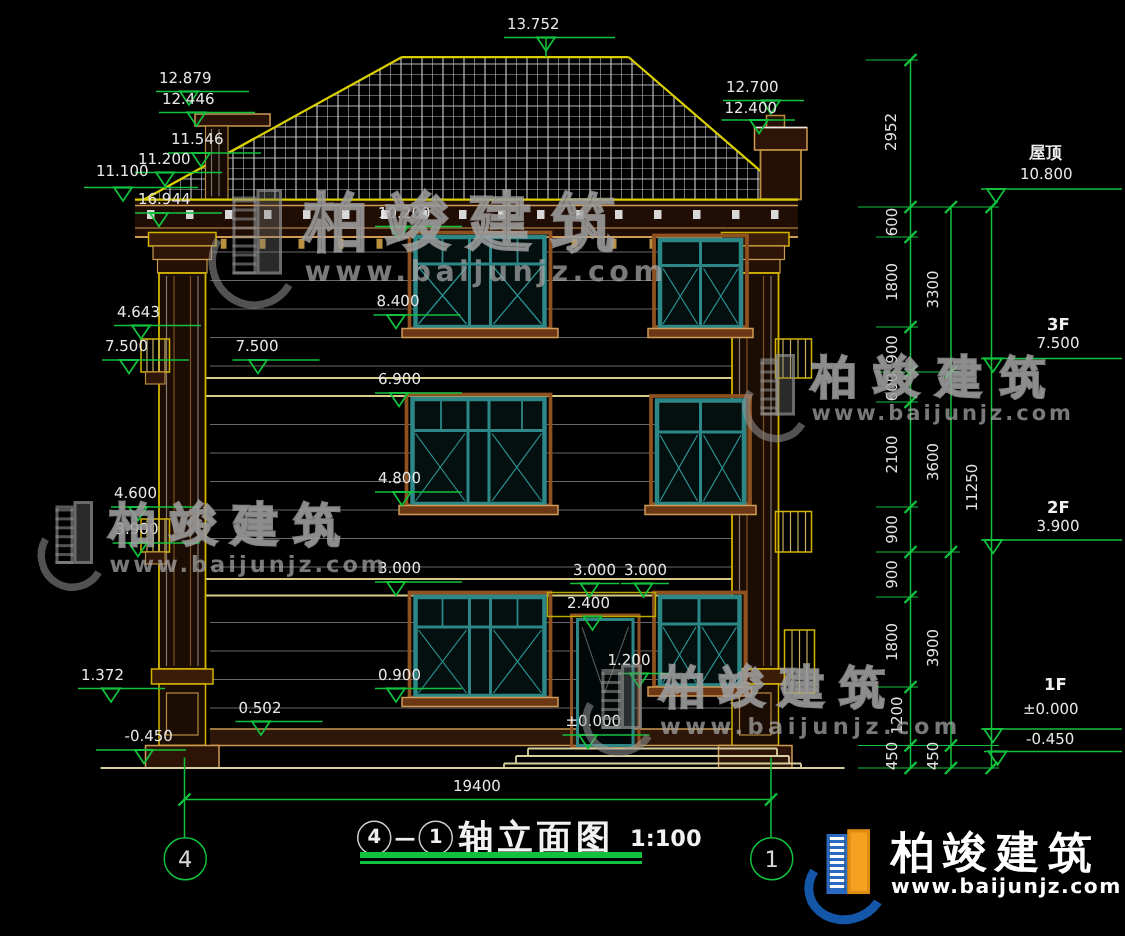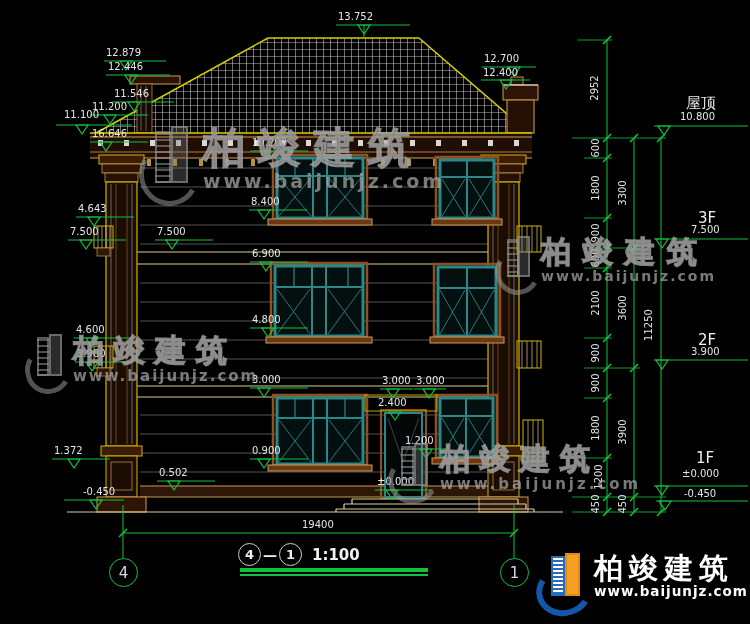--- a/index.html
+++ b/index.html
@@ -1,21 +1,21 @@
 <!DOCTYPE html>
 <html><head>
 <meta charset="utf-8">
 <style>
   html,body{margin:0;padding:0;background:#000;}
   #stage{position:relative;width:750px;height:624px;background:#000;overflow:hidden;
          font-family:"DejaVu Sans",sans-serif;border-radius:16px;}
   .lbl{position:absolute;font-size:10px;line-height:1;color:#e6e6e6;white-space:nowrap;}
   .vlbl{position:absolute;font-size:10px;line-height:1;color:#e2e2e2;white-space:nowrap;
         transform:translate(-50%,-50%) rotate(-90deg);}
-  .flbl{position:absolute;font-size:15px;font-weight:normal;color:#f0f0f0;line-height:1;white-space:nowrap;}
+  .flbl{position:absolute;font-size:11px;font-weight:bold;color:#f0f0f0;line-height:1;white-space:nowrap;}
   .cad{position:absolute;left:0;top:0;}
   .rooftile{position:absolute;left:92px;top:36px;width:440px;height:98px;
     background:
       repeating-linear-gradient(90deg, rgba(205,205,205,.55) 0 1px, transparent 1px 7px),
       repeating-linear-gradient(0deg, rgba(205,205,205,.45) 0 1px, transparent 1px 7px);
     clip-path:polygon(176px 2px,327px 2px,437px 97px,4px 97px);}
   
   .wm{position:absolute;display:flex;align-items:flex-start;pointer-events:none;}
   .wm-text{display:flex;flex-direction:column;}
   .wm-brand{font-weight:900;color:rgba(95,95,95,.6);-webkit-text-stroke:1.4px rgba(170,170,170,.75);
@@ -398,21 +398,21 @@
   </svg>
 
   <div class="lbl" style="left:338px;top:12px">13.752</div>
   <div class="lbl" style="left:106px;top:48px">12.879</div>
   <div class="lbl" style="left:108px;top:62px">12.446</div>
   <div class="lbl" style="left:484px;top:54px">12.700</div>
   <div class="lbl" style="left:483px;top:68px">12.400</div>
   <div class="lbl" style="left:114px;top:89px">11.546</div>
   <div class="lbl" style="left:92px;top:102px">11.200</div>
   <div class="lbl" style="left:64px;top:110px">11.100</div>
-  <div class="lbl" style="left:92px;top:129px">16.646</div>
+  <div class="lbl" style="left:92px;top:129px">16.944</div>
   <div class="lbl" style="left:252px;top:138px">10.200</div>
   <div class="lbl" style="left:251px;top:197px">8.400</div>
   <div class="lbl" style="left:78px;top:204px">4.643</div>
   <div class="lbl" style="left:70px;top:227px">7.500</div>
   <div class="lbl" style="left:157px;top:227px">7.500</div>
   <div class="lbl" style="left:252px;top:249px">6.900</div>
   <div class="lbl" style="left:252px;top:315px">4.800</div>
   <div class="lbl" style="left:76px;top:325px">4.600</div>
   <div class="lbl" style="left:77px;top:349px">3.900</div>
   <div class="lbl" style="left:252px;top:375px">3.000</div>
@@ -463,20 +463,21 @@
   </div>
 
   <div class="title-row">
     <div class="tcirc">
       <span>4</span>
     </div>
     <span class="tdash">—</span>
     <div class="tcirc">
       <span>1</span>
     </div>
+    <span class="ttl">轴立面图</span>
     <span class="tscale">1:100</span>
   </div>
   <div class="u1"></div>
   <div class="u2"></div>
 
   <div class="wm" style="left:143px;top:126px">
     <div class="wm-logo" style="width:52px;height:76px">
       <i class="sw"></i>
         <i class="b1"></i>
         <i class="b2"></i>

